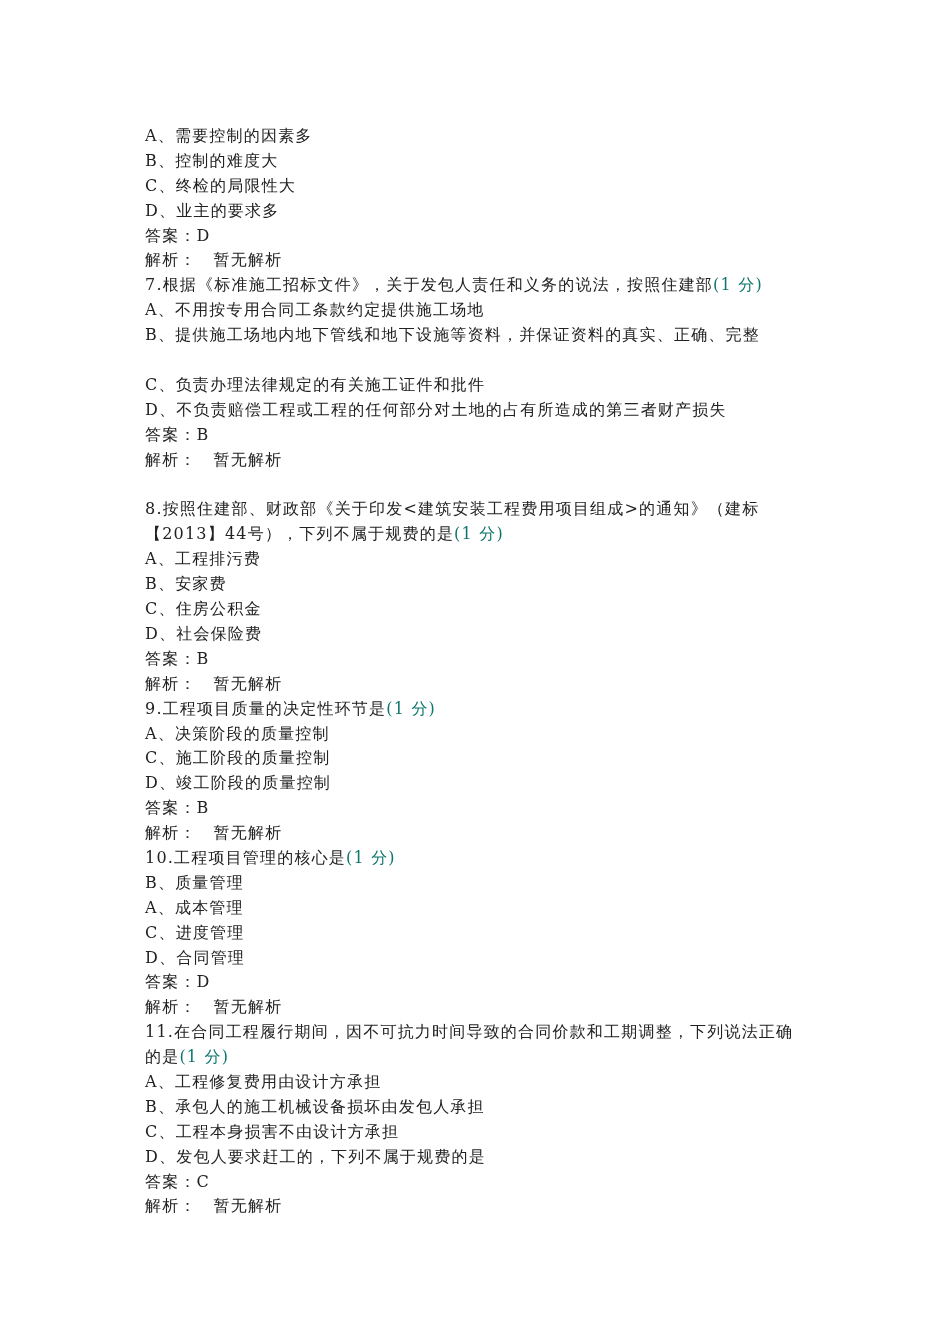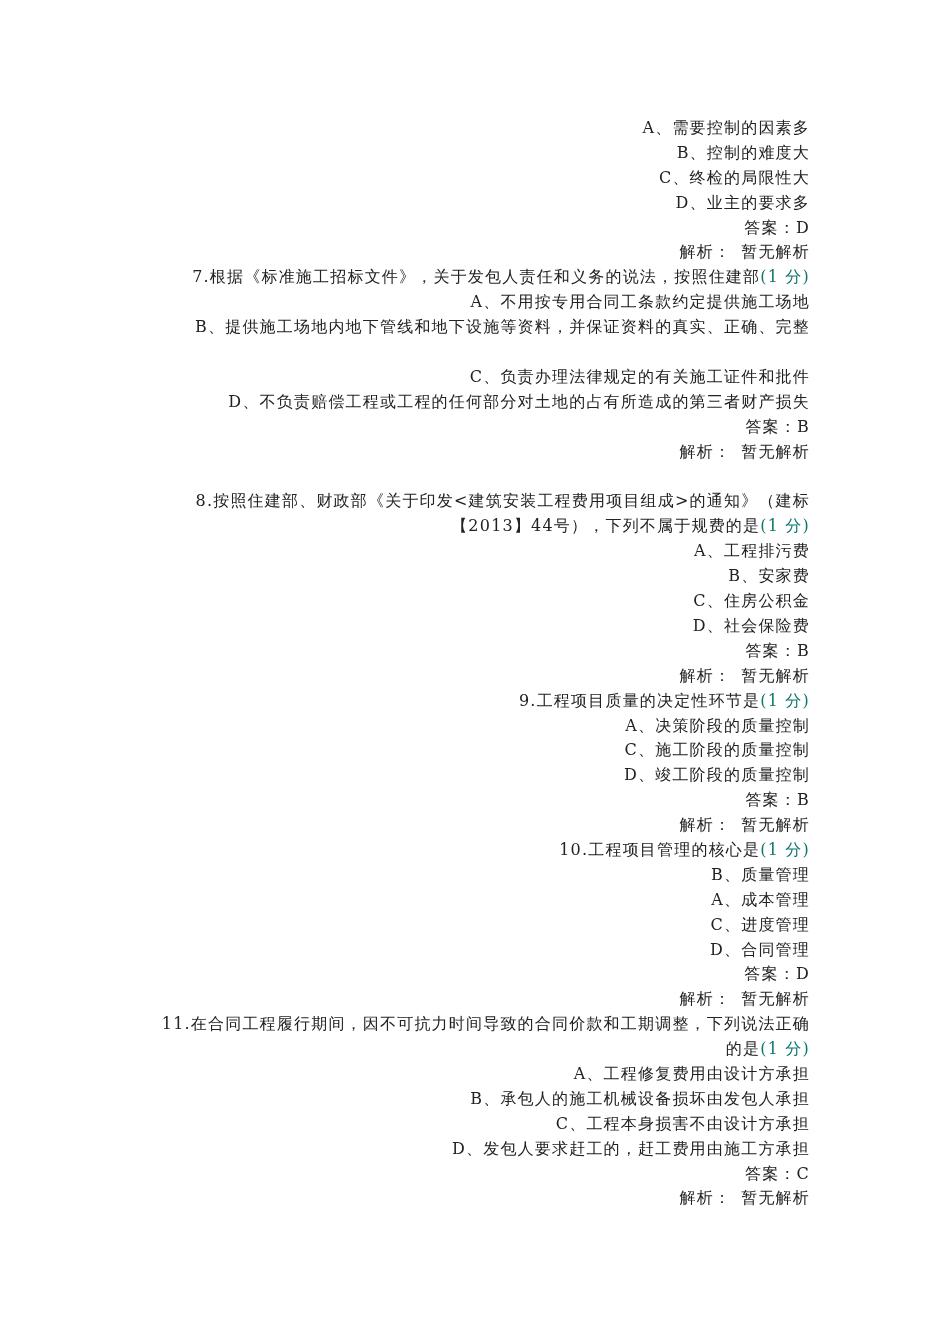--- a/index.html
+++ b/index.html
@@ -11,40 +11,39 @@
       width: 950px;
       height: 1344px;
       position: relative;
       overflow: hidden;
       font-family: "DejaVu Serif", "Liberation Serif", serif;
       color: #222222;
     }
     .page {
       position: absolute;
       left: 145px;
-      top: 116px;
+      top: 124px;
       width: 665px;
-      text-align: right;
     }
     .line {
       font-size: 16px;
       line-height: 24.9px;
       height: 24.9px;
       white-space: nowrap;
       letter-spacing: 1.2px;
     }
     .line.wrap {
       white-space: normal;
       height: auto;
     }
     .score {
       color: #0f766e;
     }
     .analysis-value {
-      margin-left: 10px;
+      margin-left: 17px;
     }
   </style>
 </head>
 <body>
 
 <div class="page">
 
   <div>
     <div class="line">A、需要控制的因素多</div>
     <div class="line">B、控制的难度大</div>
@@ -91,18 +90,18 @@
     <div class="line">D、合同管理</div>
     <div class="line"><span>答案：</span><span>D</span></div>
     <div class="line"><span>解析：</span><span class="analysis-value">暂无解析</span></div>
   </div>
 
   <div>
     <div class="line wrap" style="height:49.8px;"><span>11.</span><span>在合同工程履行期间，因不可抗力时间导致的合同价款和工期调整，下列说法正确的是</span><span class="score">(1 分)</span></div>
     <div class="line">A、工程修复费用由设计方承担</div>
     <div class="line">B、承包人的施工机械设备损坏由发包人承担</div>
     <div class="line">C、工程本身损害不由设计方承担</div>
-    <div class="line">D、发包人要求赶工的，赶工费用由施工方承担</div>
+    <div class="line">D、发包人要求赶工的，下列不属于规费的是</div>
     <div class="line"><span>答案：</span><span>C</span></div>
     <div class="line"><span>解析：</span><span class="analysis-value">暂无解析</span></div>
   </div>
 
 </div>
 
 </body></html>

